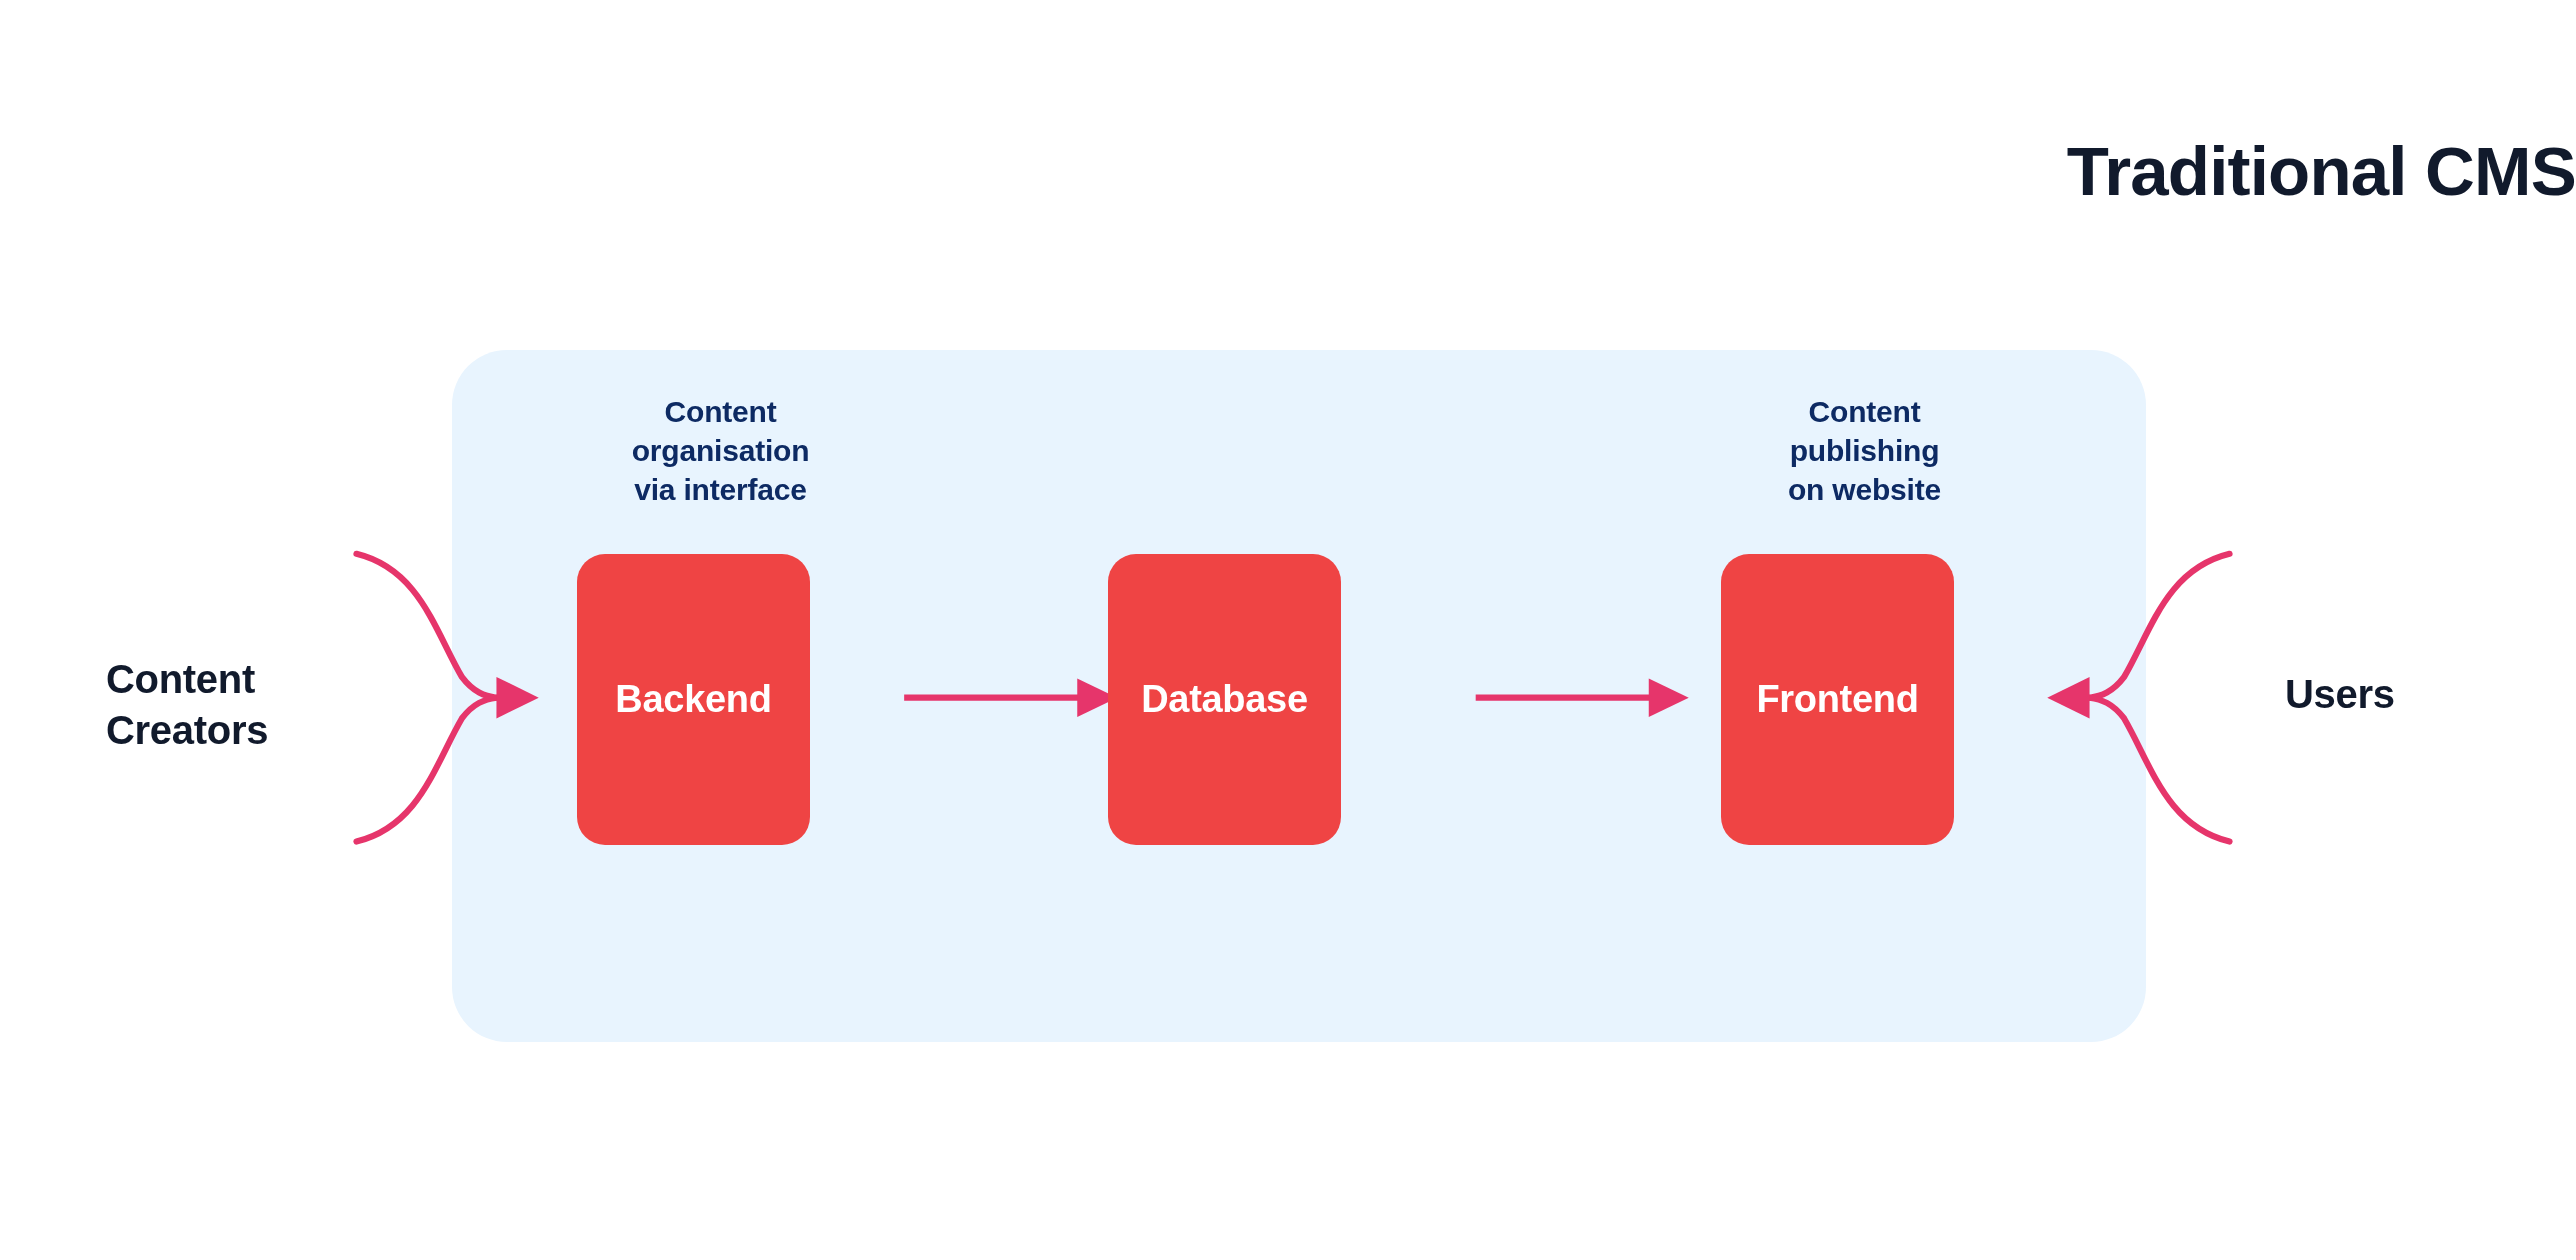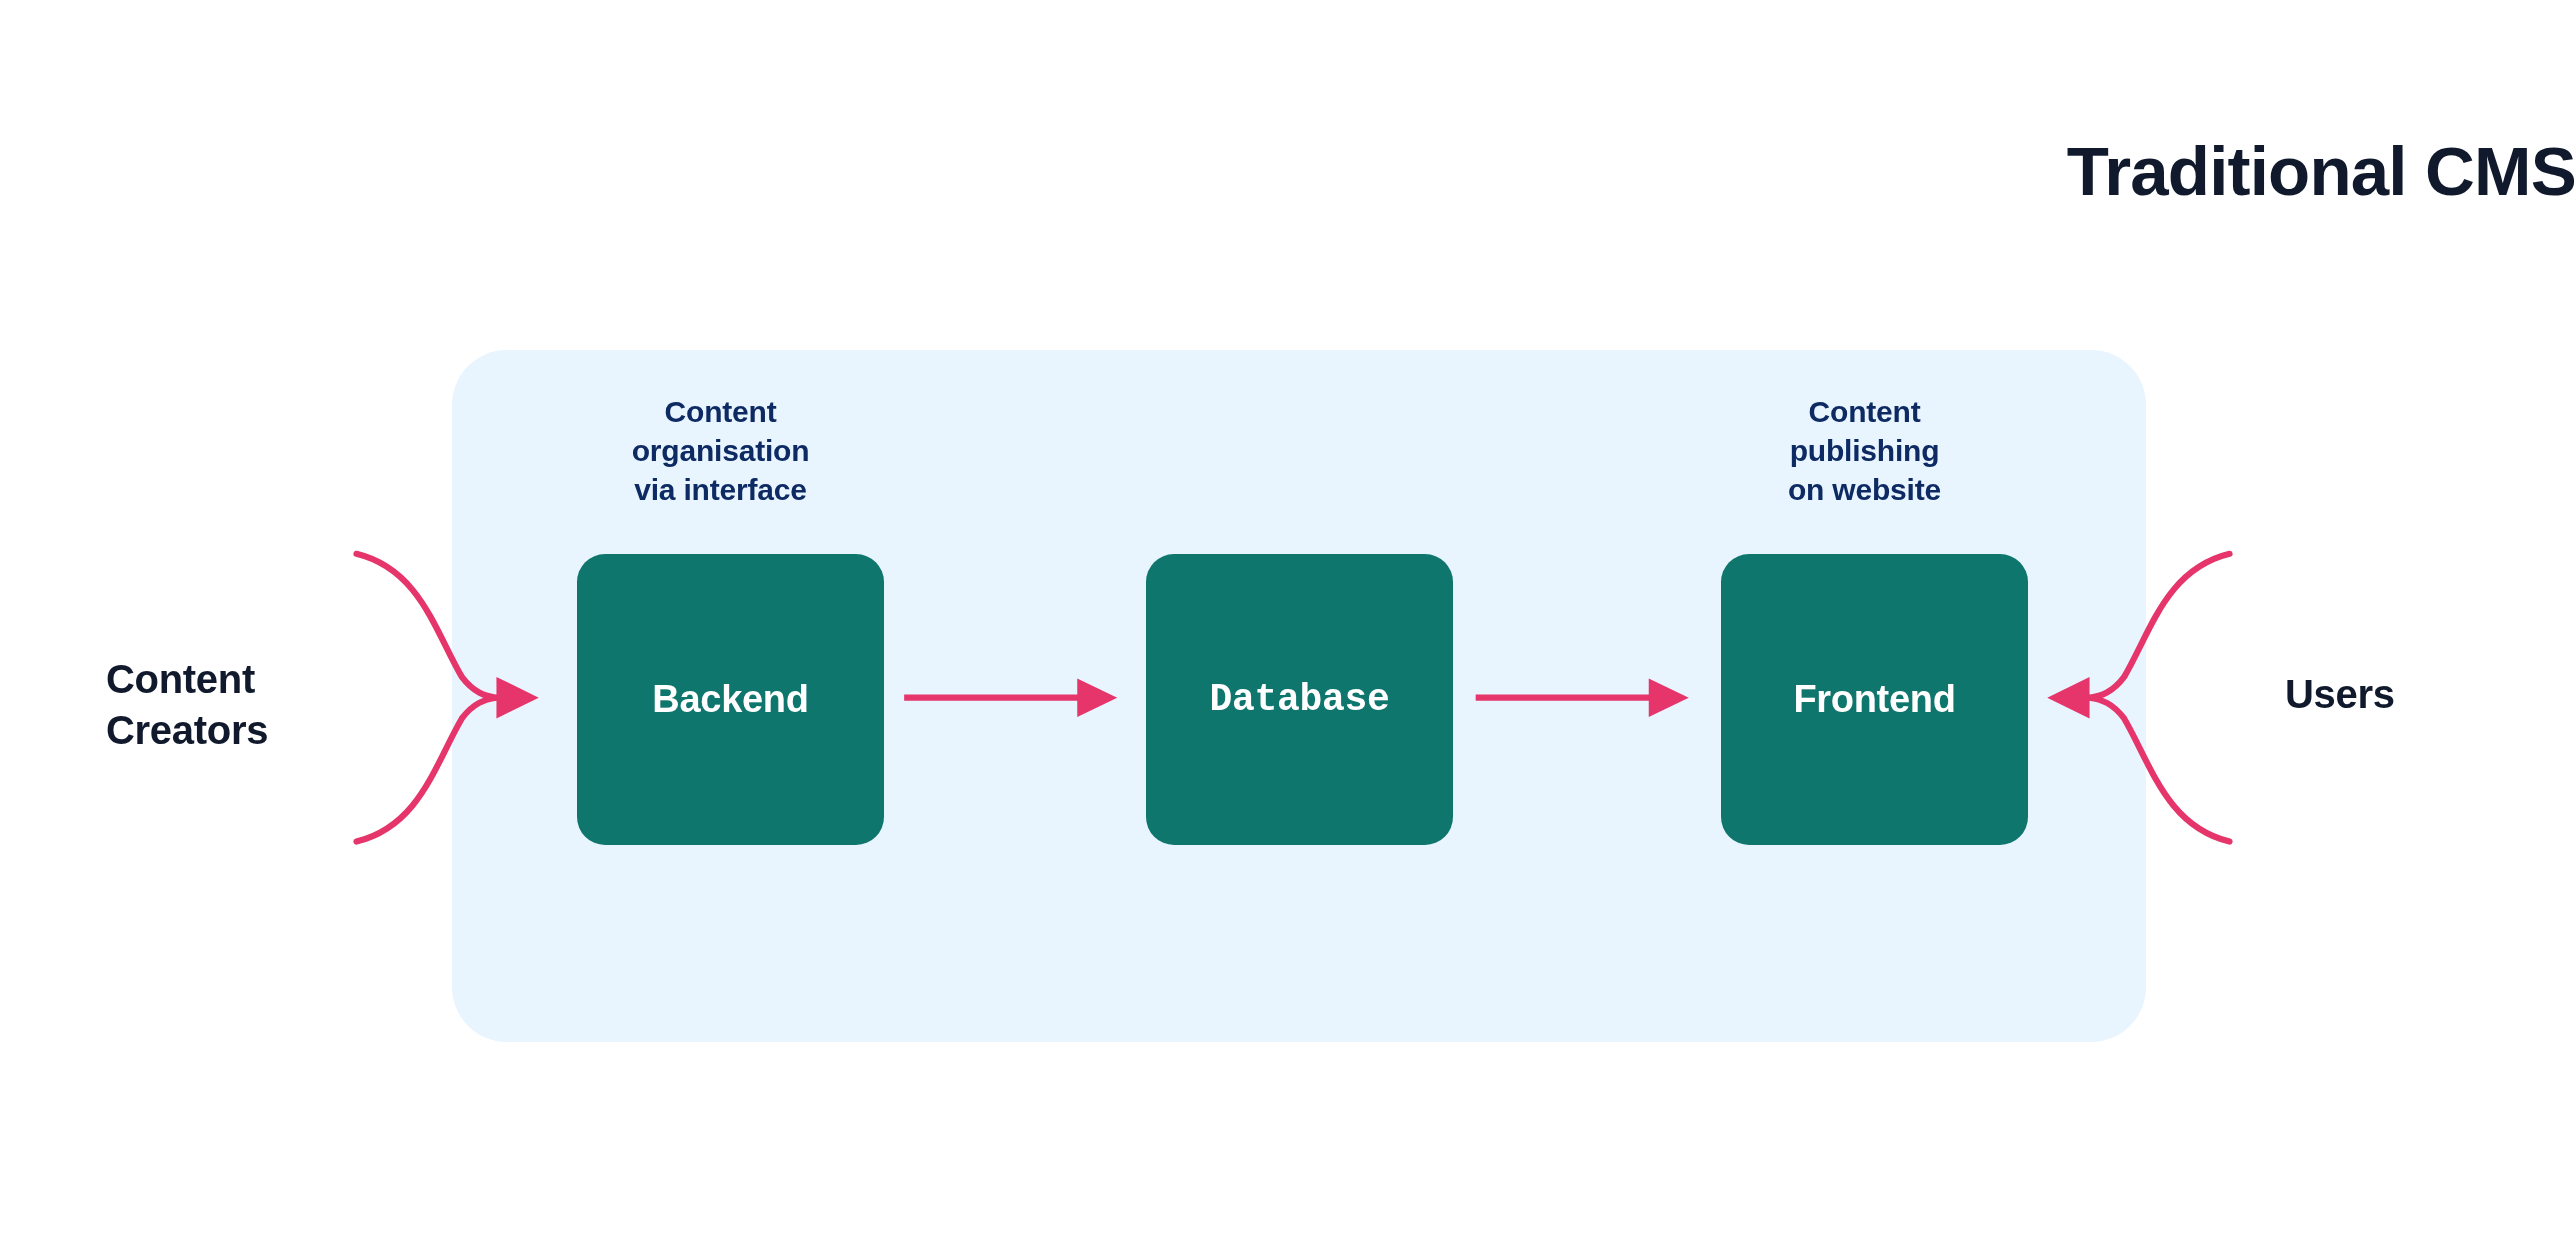--- a/index.html
+++ b/index.html
@@ -43,40 +43,40 @@
     background: #E8F4FE;
     border-radius: 55px;
   }
 
   
   .node-group {
     position: absolute;
     width: 287px;
   }
   .node-group.backend  { left: 577px;  top: 392px; }
-  .node-group.database { left: 1146px; top: 392px; font-family: Liberation Mono, monospace; }
+  .node-group.database { left: 1108px; top: 392px; }
   .node-group.frontend { left: 1721px; top: 392px; }
 
   .node-caption {
     width: 287px;
     text-align: center;
     font-size: 30px;
     font-weight: 700;
     line-height: 1.30;
     color: #0D2A63;
     letter-spacing: -0.2px;
     white-space: pre-line;
     min-height: 117px;
   }
   .node-caption.empty { visibility: hidden; }
 
   .node-box {
-    width: 307px;
+    width: 233px;
     height: 291px;
-    background: #0f766e;
+    background: #ef4444;
     border-radius: 28px;
     display: flex;
     align-items: center;
     justify-content: center;
     margin-top: 45px;
   }
   .node-box-label {
     font-size: 38px;
     font-weight: 700;
     color: #FFFFFF;

